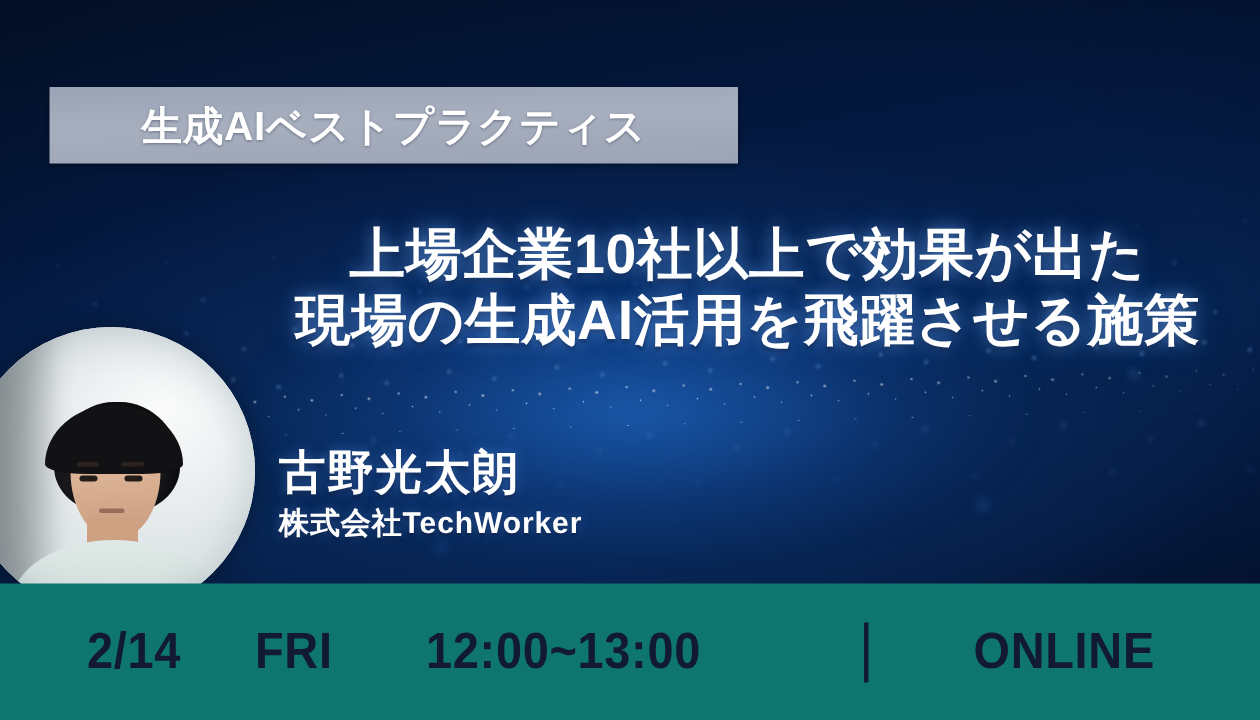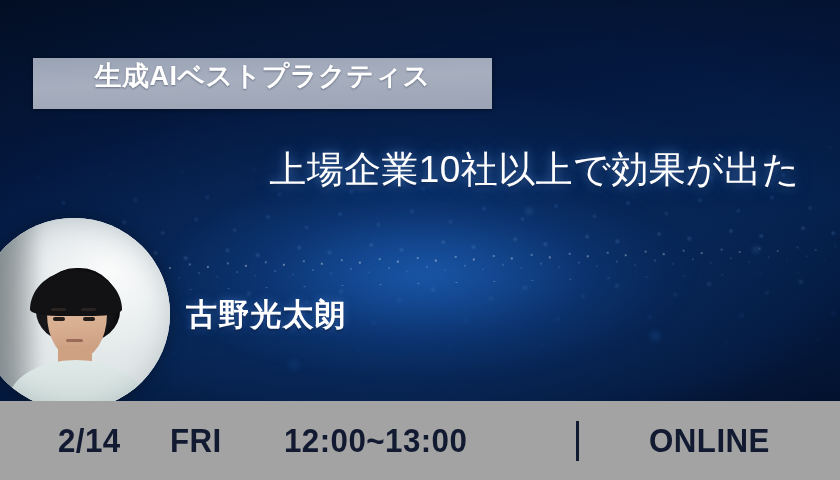--- a/index.html
+++ b/index.html
@@ -112,21 +112,21 @@
   }
 
   
   .badge {
     position: absolute;
     left: 33px;
     top: 58px;
     width: 459px;
     height: 51px;
     display: flex;
-    align-items: flex-start;
+    align-items: center;
     justify-content: center;
     background: linear-gradient(178deg, #9aa3b5 0%, #a7afbf 45%, #9ba3b4 100%);
     box-shadow: 0 1px 4px rgba(0,0,0,0.45);
   }
   .badge-text {
     color: #ffffff;
     font-size: 27px;
     font-weight: 700;
     letter-spacing: 0.5px;
     white-space: nowrap;
@@ -137,21 +137,21 @@
   .headline {
     position: absolute;
     right: 40px;
     top: 148px;
     text-align: right;
     line-height: 1.18;
   }
   .headline-line {
     color: #ffffff;
     font-size: 37px;
-    font-weight: 400;
+    font-weight: 700;
     letter-spacing: 0.4px;
     white-space: nowrap;
     text-shadow:
       0 0 10px rgba(120,180,255,0.55),
       0 0 22px rgba(60,130,230,0.40),
       0 2px 3px rgba(0,10,35,0.65);
     text-align: center;
   }
 
   
@@ -293,22 +293,22 @@
     line-height: 1.45;
     text-shadow: 0 0 8px rgba(90,150,240,0.45), 0 2px 3px rgba(0,8,30,0.6);
   }
 
   
   .footer {
     position: absolute;
     left: 0;
     right: 0;
     bottom: 0;
-    height: 79px;
-    background: #a3a3a3;
+    height: 91px;
+    background: #0f766e;
     display: flex;
     align-items: center;
   }
   .footer-inner {
     display: flex;
     align-items: center;
     width: 100%;
     padding-left: 58px;
     box-sizing: border-box;
   }
@@ -349,40 +349,42 @@
     <div class="p-bokeh"></div>
   </div>
   <div class="bg-vignette"></div>
 
   <div class="badge">
     <span class="badge-text">生成AIベストプラクティス</span>
   </div>
 
   <div class="headline">
     <div class="headline-line">上場企業10社以上で効果が出た</div>
+    <div class="headline-line">現場の生成AI活用を飛躍させる施策</div>
   </div>
 
   <div class="avatar">
     <div class="avatar-photo">
       <div class="av-hair"></div>
       <div class="av-face"></div>
       <div class="av-hair2"></div>
       <div class="av-brow-l"></div>
       <div class="av-brow-r"></div>
       <div class="av-eye-l"></div>
       <div class="av-eye-r"></div>
       <div class="av-mouth"></div>
       <div class="av-neck"></div>
       <div class="av-body"></div>
     </div>
     <div class="avatar-soft"></div>
   </div>
 
   <div class="speaker-block">
     <div class="speaker-name">古野光太朗</div>
+    <div class="speaker-company">株式会社TechWorker</div>
   </div>
 
   <div class="footer">
     <div class="footer-inner">
       <span class="f-item f-date">2/14</span>
       <span class="f-item f-day">FRI</span>
       <span class="f-item f-time">12:00~13:00</span>
       <span class="f-divider"></span>
       <span class="f-item f-mode">ONLINE</span>
     </div>

